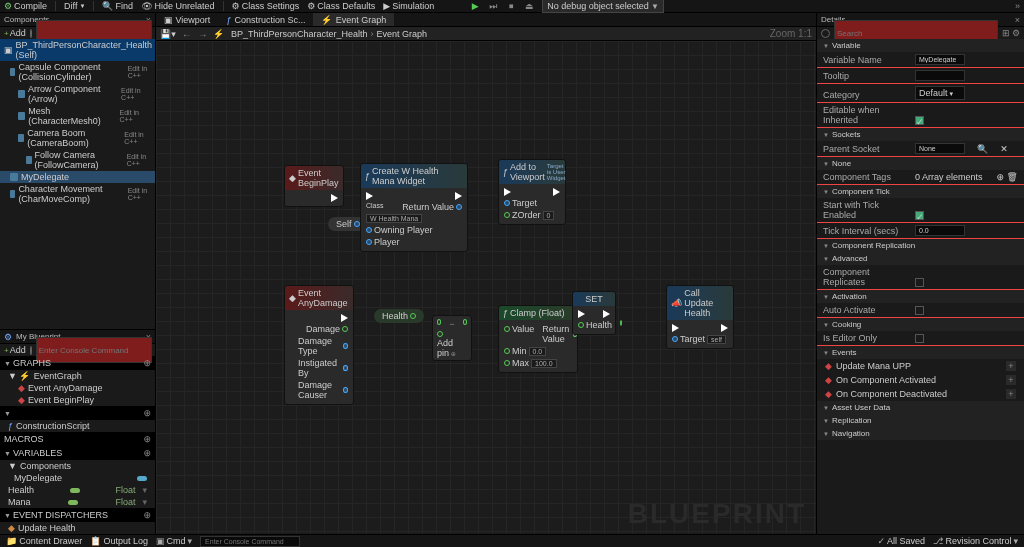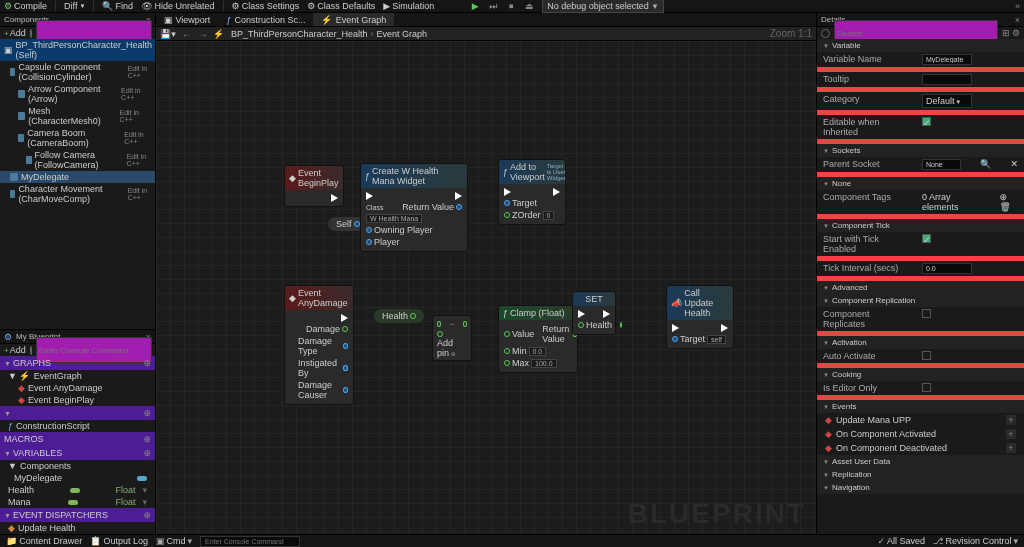--- a/index.html
+++ b/index.html
@@ -11,32 +11,32 @@
 .play-btn{width:10px;height:10px;display:flex;align-items:center;justify-content:center}
 .debug-sel{background:#2a2a2a;padding:1px 4px;font-size:8px;color:#aaa;border:1px solid #444}
 .main{display:flex;height:521px}
 .left-col{width:156px;display:flex;flex-direction:column;background:#1a1a1a;border-right:1px solid #000}
 .panel-hdr{height:14px;background:#151515;display:flex;align-items:center;padding:0 4px;gap:4px;border-bottom:1px solid #000}
 .panel-hdr .title{font-size:8px;color:#bbb}
 .panel-hdr .close{margin-left:auto;color:#888;font-size:9px}
 .add-row{height:12px;display:flex;align-items:center;padding:0 4px;gap:4px;background:#1a1a1a}
 .add-btn{color:#7fb85c;font-size:8px;display:flex;align-items:center;gap:1px}
 .search-ico{width:9px;height:9px;border:1px solid #666;border-radius:50%;position:relative}
-.search-input{flex:1;background:#a21caf;border:1px solid #333;height:26px;padding:12px 2px;color:#ccc;font-size:8px}
+.search-input{flex:1;background:#7f1d1d;border:1px solid #333;height:26px;padding:12px 2px;color:#ccc;font-size:8px}
 .gear-ico{color:#888;font-size:9px}
 .tree{flex:0 0 auto}
 .tree-item{display:flex;align-items:center;padding:1px 4px;gap:3px;font-size:8px;cursor:pointer}
 .tree-item.l1{padding-left:10px}
 .tree-item.l2{padding-left:18px}
 .tree-item.sel{background:#0a3a6a}
 .tree-item.hov{background:#2a4a6a}
 .tree-item .edit{margin-left:auto;color:#888;font-size:7px}
 .tree-ico{width:8px;height:8px;background:#4a7a9a;border-radius:1px}
 .my-bp{border-top:1px solid #000;margin-top:auto}
-.section-hdr{background:#4c1d95;padding:2px 4px;font-size:7px;color:#999;text-transform:uppercase;display:flex;align-items:center;gap:2px}
+.section-hdr{background:#000000;padding:2px 4px;font-size:7px;color:#999;text-transform:uppercase;display:flex;align-items:center;gap:2px}
 .section-hdr .plus{margin-left:auto;color:#888}
 .bp-item{display:flex;align-items:center;padding:1px 8px;gap:3px;font-size:8px}
 .bp-item .type{margin-left:auto;color:#8a7}
 .pill{width:10px;height:5px;border-radius:3px;background:#7fb85c}
 .center{flex:1;display:flex;flex-direction:column;position:relative;background:#1a1a1a}
 .center-tabs{height:14px;background:#151515;display:flex;align-items:center;border-bottom:1px solid #000}
 .tab{padding:0 8px;height:100%;display:flex;align-items:center;gap:3px;font-size:8px;color:#aaa;cursor:pointer}
 .tab.active{background:#2a2a2a;color:#ddd}
 .graph-nav{height:14px;background:#222;display:flex;align-items:center;padding:0 4px;gap:6px;border-bottom:1px solid #000}
 .nav-arrow{color:#888;font-size:10px}
@@ -44,31 +44,31 @@
 .breadcrumb .sep{color:#888;margin:0 3px}
 .zoom{margin-left:auto;color:#666;font-size:10px}
 .graph{flex:1;position:relative;background:#1c1c1c;background-image:linear-gradient(#252525 1px,transparent 1px),linear-gradient(90deg,#252525 1px,transparent 1px);background-size:14px 14px;overflow:hidden}
 .watermark{position:absolute;right:10px;bottom:4px;font-size:28px;font-weight:bold;color:#2a2a2a;letter-spacing:2px}
 .node{position:absolute;background:#2a2a2a;border:1px solid #111;border-radius:3px;font-size:8px}
 .node-hdr{padding:2px 4px;border-radius:3px 3px 0 0;display:flex;align-items:center;gap:2px}
 .node-hdr.red{background:linear-gradient(90deg,#5a1a1a,#3a2a2a)}
 .node-hdr.blue{background:linear-gradient(90deg,#1a3a5a,#2a3a3a)}
 .node-hdr.green{background:linear-gradient(90deg,#1a4a2a,#2a3a2a)}
 .node-body{padding:3px 5px}
-.node-row{display:flex;justify-content:space-between;align-items:center;padding:1px 0;gap:8px}
+.node-row{display:flex;justify-content:space-between;align-items:flex-start;padding:1px 0;gap:8px}
 .pin{display:flex;align-items:center;gap:2px;font-size:7px}
 .pin-dot{width:6px;height:6px;border-radius:50%;border:1px solid #888}
 .pin-dot.exec{border-radius:0;clip-path:polygon(0 0,100% 50%,0 100%);background:#fff;border:none;width:7px;height:8px}
 .pin-dot.blue{border-color:#4af;background:#2a4a6a}
 .pin-dot.green{border-color:#5c5}
 .self-node{background:#333;border-radius:10px;padding:2px 8px;font-size:8px}
 .small-node{background:#2a2a2a;border:1px solid #111;border-radius:3px;padding:2px 4px;font-size:7px}
 .val-box{background:#1a1a1a;border:1px solid #444;padding:0 3px;font-size:7px;color:#aaa}
 .right-col{width:208px;background:#1a1a1a;border-left:1px solid #000;display:flex;flex-direction:column}
-.det-row{display:flex;align-items:flex-start;padding:2px 6px;gap:19px;font-size:7px;border-bottom:5px solid #ef4444}
+.det-row{display:flex;align-items:flex-end;padding:2px 6px;gap:12px;font-size:7px;border-bottom:1px solid #ef4444}
 .det-row .label{flex:0 0 80px;color:#aaa}
 .det-input{background:#0a0a0a;border:1px solid #333;padding:1px 3px;color:#ccc;font-size:7px;width:50px}
 .det-section{background:#222;padding:2px 6px;font-size:8px;color:#ccc;display:flex;align-items:center;gap:3px}
 .det-section::before{content:"▼";font-size:6px;color:#888}
 .checkbox{width:9px;height:9px;border:1px solid #555;background:#1a1a1a}
 .event-row{display:flex;align-items:center;padding:2px 8px;gap:4px;font-size:7px}
 .event-row .plus{margin-left:auto;width:10px;height:10px;background:#2a2a2a;display:flex;align-items:center;justify-content:center;color:#888}
 .statusbar{height:13px;background:#151515;display:flex;align-items:center;padding:0 6px;gap:8px;border-top:1px solid #000;font-size:8px}
 .sb-item{display:flex;align-items:center;gap:2px;color:#aaa}
 .sb-right{margin-left:auto;display:flex;gap:8px}
@@ -539,22 +539,22 @@
       </div>
     <div class="det-section">Component Tick</div>
     <div class="det-row">
         <span class="label">Start with Tick Enabled</span>
         <span class="checkbox" style="background:#4a7">✓</span>
       </div>
     <div class="det-row">
         <span class="label">Tick Interval (secs)</span>
         <input class="det-input" value="0.0" style="">
       </div>
+    <div class="det-section">Component Replication</div>
     <div class="det-section">Advanced</div>
-    <div class="det-section">Component Replication</div>
     <div class="det-row">
         <span class="label">Component Replicates</span>
         <span class="checkbox"></span>
       </div>
     <div class="det-section">Activation</div>
     <div class="det-row">
         <span class="label">Auto Activate</span>
         <span class="checkbox"></span>
       </div>
     <div class="det-section">Cooking</div>

